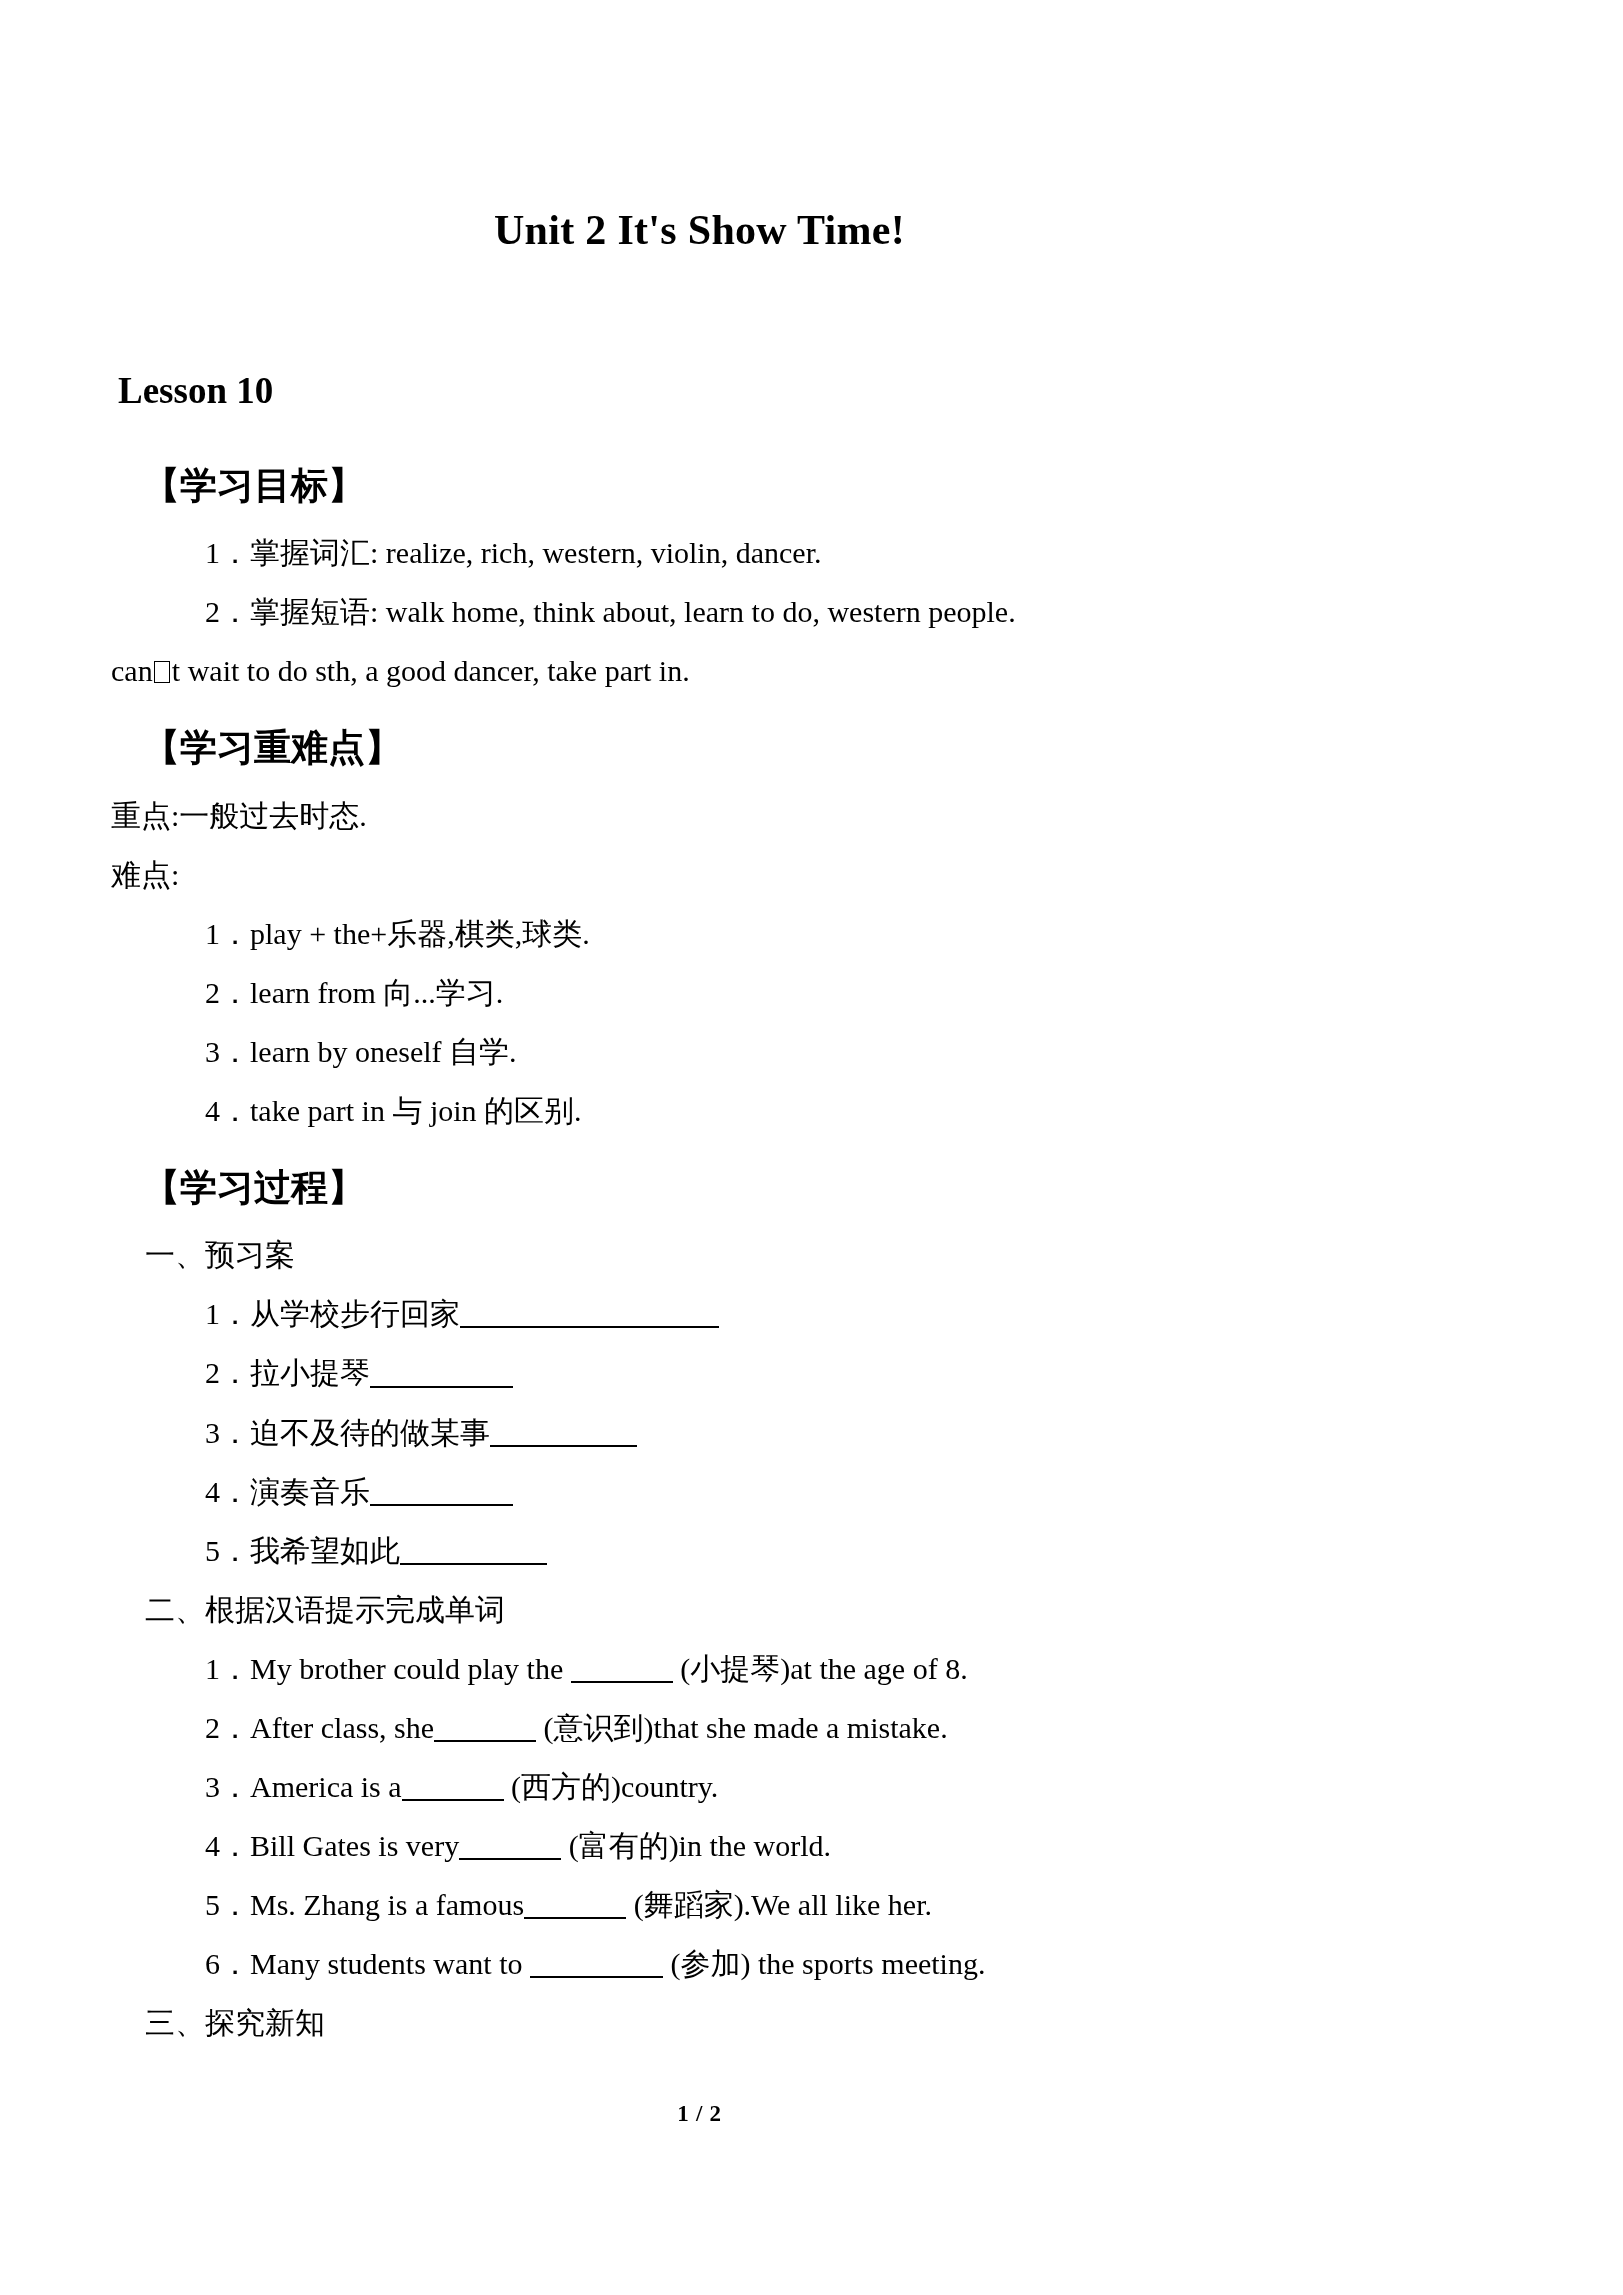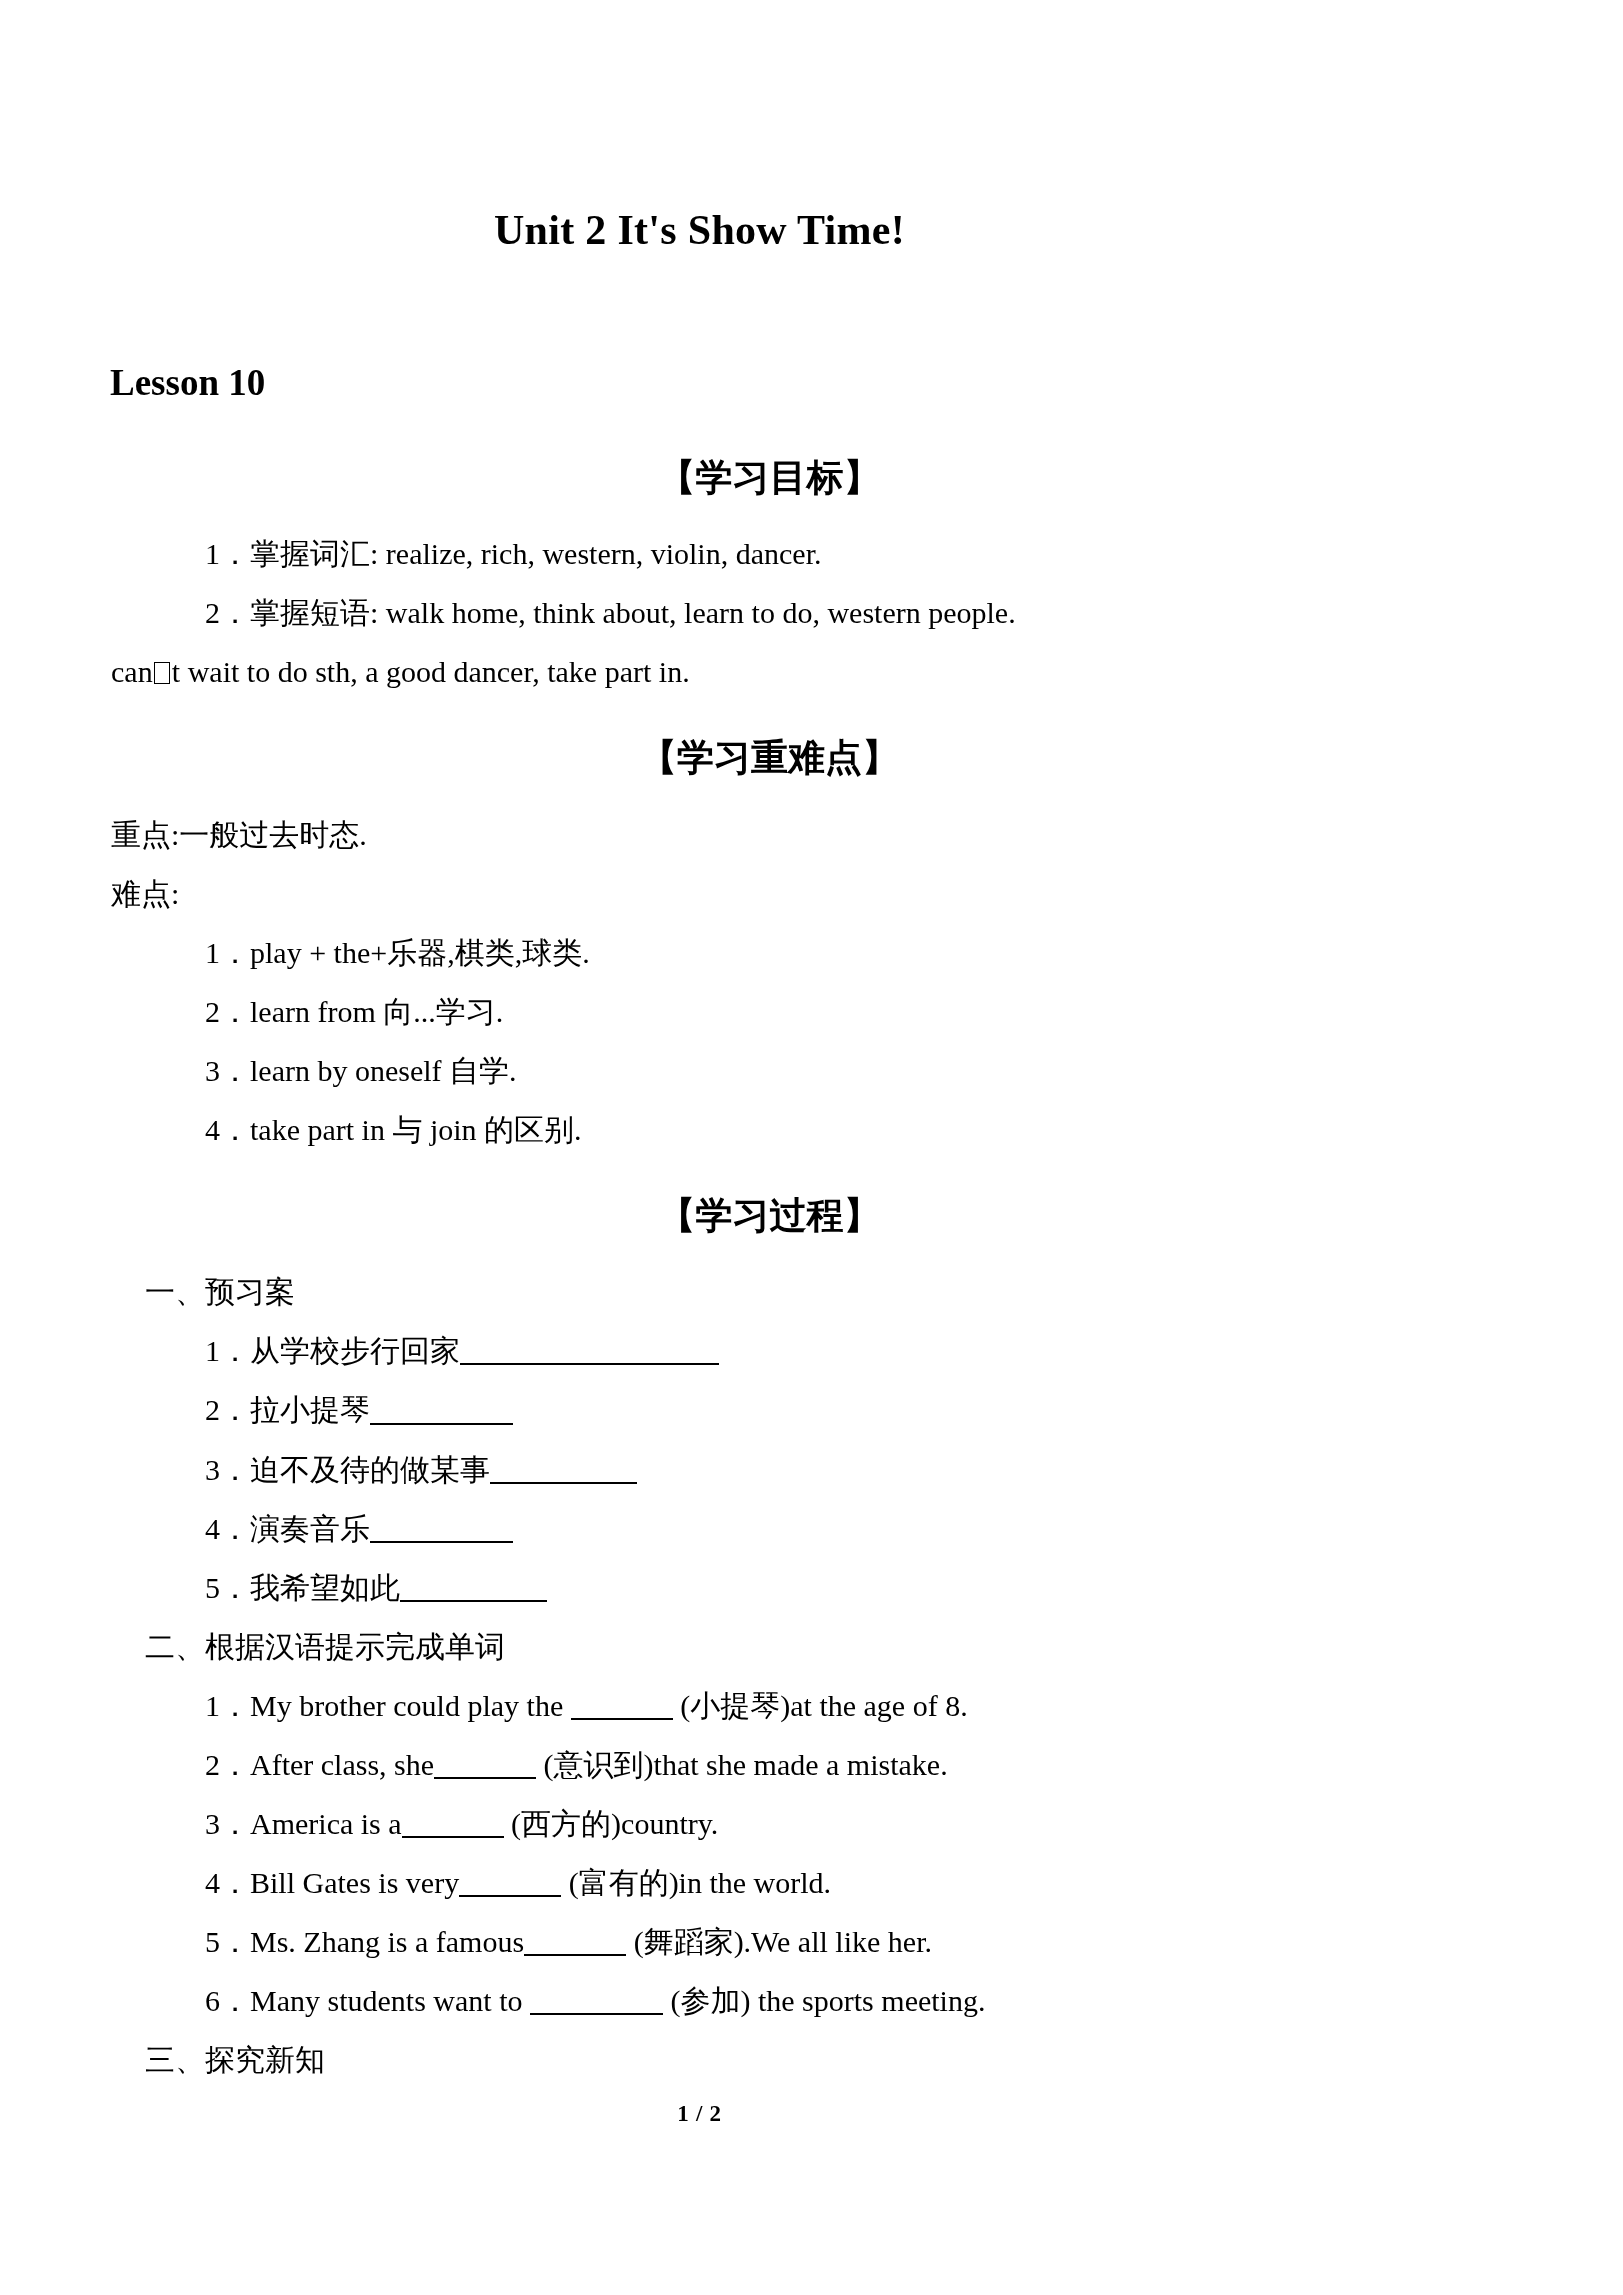--- a/index.html
+++ b/index.html
@@ -33,32 +33,31 @@
     font-size: 42px;
     font-weight: bold;
     line-height: 1.2;
     margin: 0;
     padding-top: 205px;
     letter-spacing: 0.3px;
   }
   .lesson-title {
     font-size: 37px;
     font-weight: bold;
-    margin: 4px;
+    margin: 12px;
     padding-left: 106px;
     padding-top: 101px;
     line-height: 1.25;
   }
   .section-head {
     font-size: 37px;
     font-weight: bold;
-    margin: 12px;
+    margin: 3px;
     padding-left: 140px;
     line-height: 1.3;
-    text-align: center;
   }
   .sh-objectives { padding-top: 35px; }
   .sh-focus      { padding-top: 31px; }
   .sh-process    { padding-top: 31px; }
 
   
   .p {
     font-size: 30px;
     line-height: 1.22;
     margin: 0;

